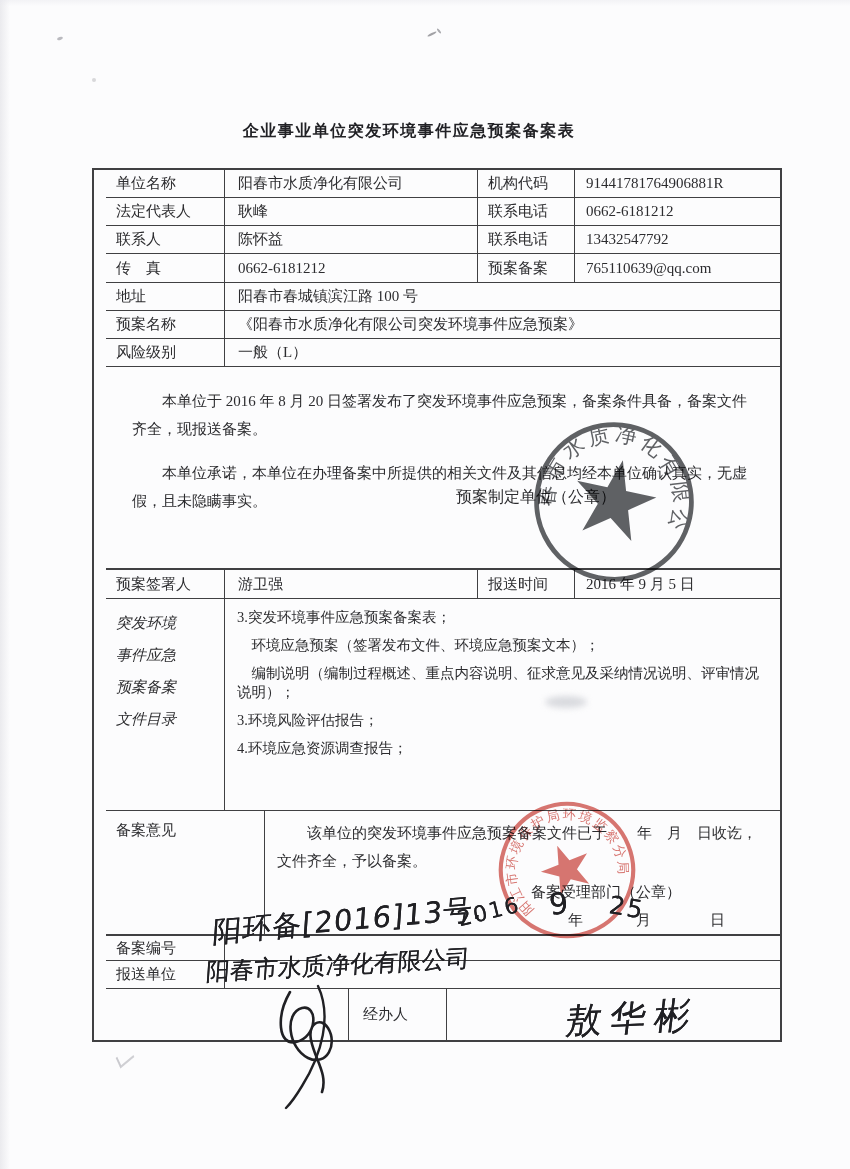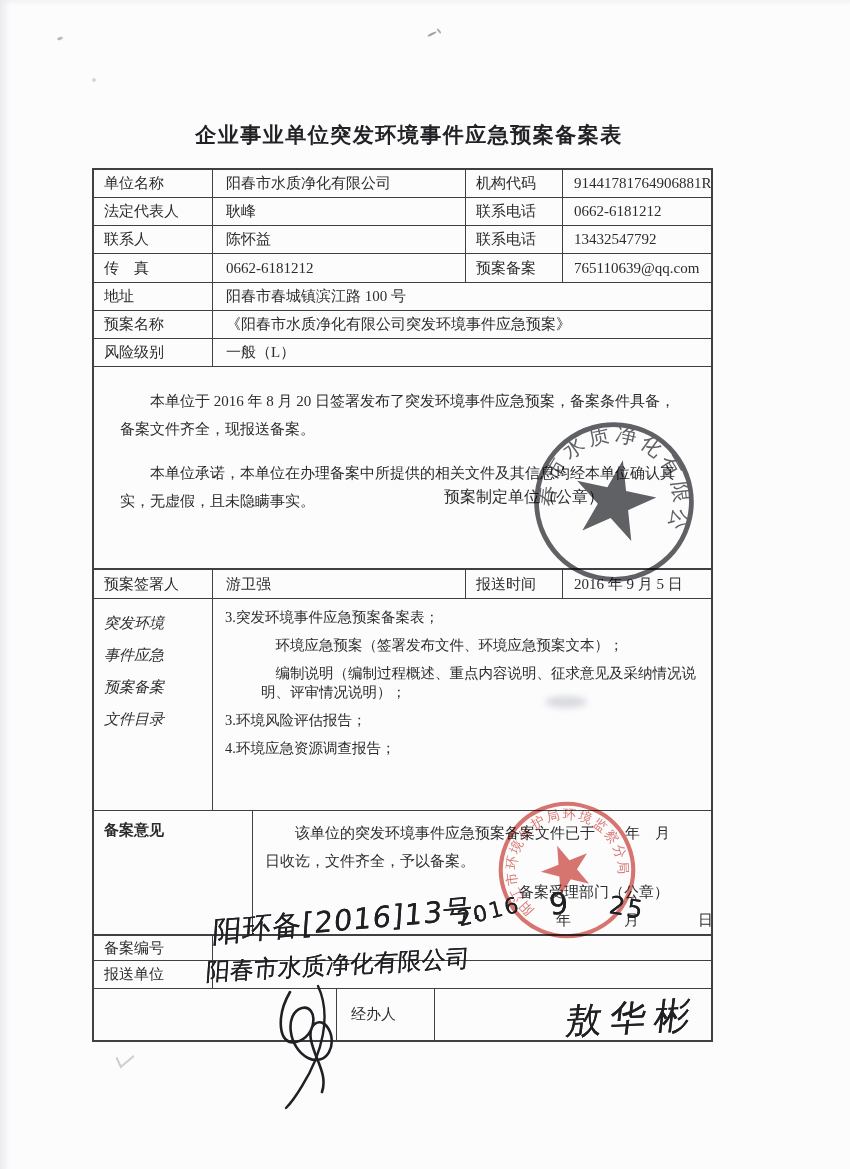--- a/index.html
+++ b/index.html
@@ -18,26 +18,26 @@
   .speck.s2{ left:427px; top:33px; width:10px; height:2px; transform:rotate(-28deg); background:#55555c; }
   .speck.s2b{ left:436px; top:30px; width:6px; height:2px; transform:rotate(50deg); background:#66666d; }
   .speck.s3{ left:92px; top:78px; width:4px; height:4px; opacity:.3; }
   .smudge{ position:absolute; left:545px; top:696px; width:42px; height:12px; border-radius:50%;
     background:#caccd2; filter:blur(3px); opacity:.7; }
   .pencil{ position:absolute; left:116px; top:1052px; width:16px; height:9px; opacity:.45;
     border-left:2px solid #8f8f98; border-bottom:2px solid #9a9aa2; transform:rotate(-40deg) skewX(-15deg); }
 
   .title{
     position:absolute; left:92px; top:121px; width:634px; margin:0;
-    text-align:center; font-size:21px; font-weight:bold; letter-spacing:1.5px; color:#222226;
+    text-align:center; font-size:16px; font-weight:bold; letter-spacing:1.5px; color:#222226;
   }
 
   .tbl{
-    position:absolute; left:92px; top:168px; width:621px;
-    border:2px solid var(--line); box-sizing:border-box; z-index:1;
+    position:absolute; left:92px; top:168px; width:690px;
+    border:2px solid var(--line); box-sizing:border-box; z-index:1;padding-left:12px;
   }
   .row{ display:flex; box-sizing:border-box; border-top:1.5px solid var(--line); }
   .row.first{ border-top:none; }
   .row.thick{ border-top:2.5px solid var(--line); }
   .c{ box-sizing:border-box; display:flex; align-items:center; font-size:15px; overflow:hidden; }
   .c + .c{ border-left:1.5px solid var(--line); }
   .w1{ width:118px; padding-left:10px; flex:none; }
   .w2{ width:253px; padding-left:13px; flex:none; }
   .w3{ width:97px;  padding-left:10px; flex:none; }
   .w4{ flex:1; padding-left:11px; }
@@ -46,24 +46,24 @@
   
   .decl{ position:relative; display:block; height:202px; padding:4px 14px 0 10px; box-sizing:border-box; }
   .decl p{ margin:16px; font-size:15px; line-height:28px; text-indent:2em; }
   .decl-caption{ position:absolute; left:350px; top:120px; font-size:16px; }
 
   
   .cat-label{ display:block; padding:8px 4px 0 10px;font-style:italic; }
   .cat-label div{ line-height:32px; font-size:15px; }
   .cat-body{ display:block; padding:9px 12px 0 12px; font-size:14.5px; }
   .cat-body .item{ line-height:19px; margin-bottom:9px; }
-  .cat-body .item.ind{ text-indent:1em;margin-left:36px; }
-
-  
-  .op-label{ align-items:flex-start; padding-top:10px;font-weight:bold; }
+  .cat-body .item.ind{ text-indent:1em; }
+
+  
+  .op-label{ align-items:flex-start; padding-top:10px; }
   .op-body{ position:relative; display:block; padding:8px 14px 0 12px;margin-left:40px; }
   .op-body p{ margin:0; font-size:15px; line-height:28px; text-indent:2em; }
   .op-caption{ position:absolute; left:266px; top:72px; font-size:15px; }
   .op-y{ left:303px; } .op-m{ left:371px; } .op-d{ left:445px; }
 
   .bot-label{ align-items:flex-start; padding-top:2px; display:block; }
   .bot-label div{ line-height:25px; font-size:15px; }
 
   
   .stamp{ position:absolute; mix-blend-mode:multiply; z-index:3; }

